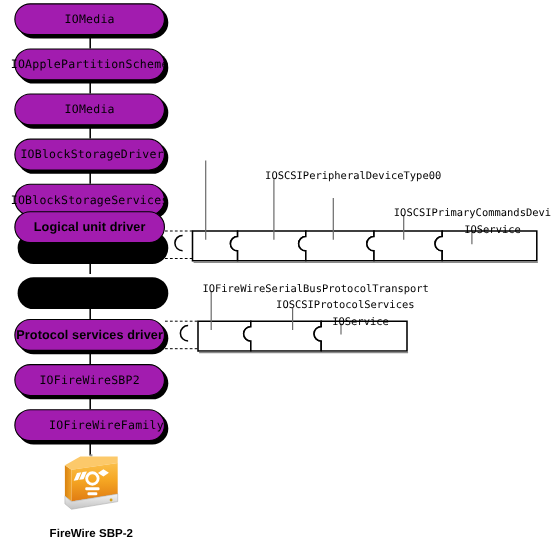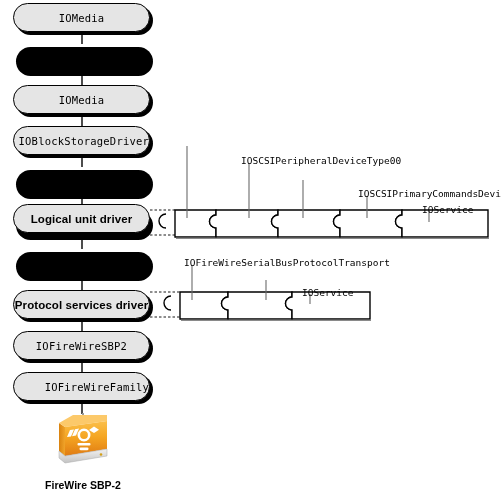--- a/index.html
+++ b/index.html
@@ -13,21 +13,21 @@
   #stage{position:absolute;left:0;top:0;width:501px;height:501px;}
   #svg{position:absolute;left:0;top:0;}
 
   
   .node{
     position:absolute;
     box-sizing:border-box;
     height:29px;
     border:1.6px solid #000;
     border-radius:15px;
-    background:#e5e5e5;
+    background:#a21caf;
     display:flex;
     align-items:center;
     justify-content:center;
     z-index:6;
   }
   .node .lbl{
     font-family:"DejaVu Sans Mono", monospace;
     font-size:10.5px;
     letter-spacing:0.2px;
     color:#000;
@@ -180,31 +180,37 @@
   <div class="shadow" style="left:16px;top:211px;width:137px;"></div>
   <div class="shadow" style="left:16px;top:252px;width:137px;"></div>
   <div class="shadow" style="left:16px;top:293px;width:137px;"></div>
   <div class="shadow" style="left:16px;top:334px;width:137px;"></div>
   <div class="shadow" style="left:16px;top:375px;width:137px;"></div>
 
   <div class="node" style="left:13px;top:3px;width:137px;">
     <span class="lbl">IOMedia</span>
   </div>
 
+  <div class="node" style="left:13px;top:44px;width:137px;">
+    <span class="lbl">IOApplePartitionScheme</span>
+  </div>
 
   <div class="node" style="left:13px;top:85px;width:137px;">
     <span class="lbl">IOMedia</span>
   </div>
 
   <div class="node" style="left:13px;top:126px;width:137px;justify-content:flex-end;">
     <span class="lbl">IOBlockStorageDriver</span>
   </div>
 
-
-  <div class="node bold" style="left:13px;top:204px;width:137px;">
+  <div class="node" style="left:13px;top:167px;width:137px;">
+    <span class="lbl">IOBlockStorageServices</span>
+  </div>
+
+  <div class="node bold" style="left:13px;top:192px;width:137px;">
     <span class="lbl">Logical unit driver</span>
   </div>
 
 
   <div class="node bold" style="left:13px;top:290px;width:137px;">
     <span class="lbl">Protocol services driver</span>
   </div>
 
   <div class="node" style="left:13px;top:331px;width:137px;">
     <span class="lbl">IOFireWireSBP2</span>
@@ -212,20 +218,21 @@
 
   <div class="node" style="left:13px;top:372px;width:137px;justify-content:flex-end;">
     <span class="lbl">IOFireWireFamily</span>
   </div>
 
   <div class="ann" style="left:241px;top:155px;">IOSCSIPeripheralDeviceType00</div>
   <div class="ann" style="left:358px;top:188px;">IOSCSIPrimaryCommandsDevice</div>
   <div class="ann" style="left:422px;top:204px;">IOService</div>
 
   <div class="ann" style="left:184px;top:257px;text-align:center;">IOFireWireSerialBusProtocolTransport</div>
+  <div class="ann" style="left:251px;top:272px;">IOSCSIProtocolServices</div>
   <div class="ann" style="left:302px;top:287px;">IOService</div>
 
   <svg class="drive" style="left:56px;top:413px;" width="54" height="52" viewBox="0 0 54 52">
     <defs>
       <linearGradient id="dbody" x1="0" y1="0" x2="0" y2="1">
         <stop offset="0%" stop-color="#fbbf4a"></stop>
         <stop offset="45%" stop-color="#f5a623"></stop>
         <stop offset="100%" stop-color="#e07b12"></stop>
       </linearGradient>
       <linearGradient id="dbase" x1="0" y1="0" x2="0" y2="1">

